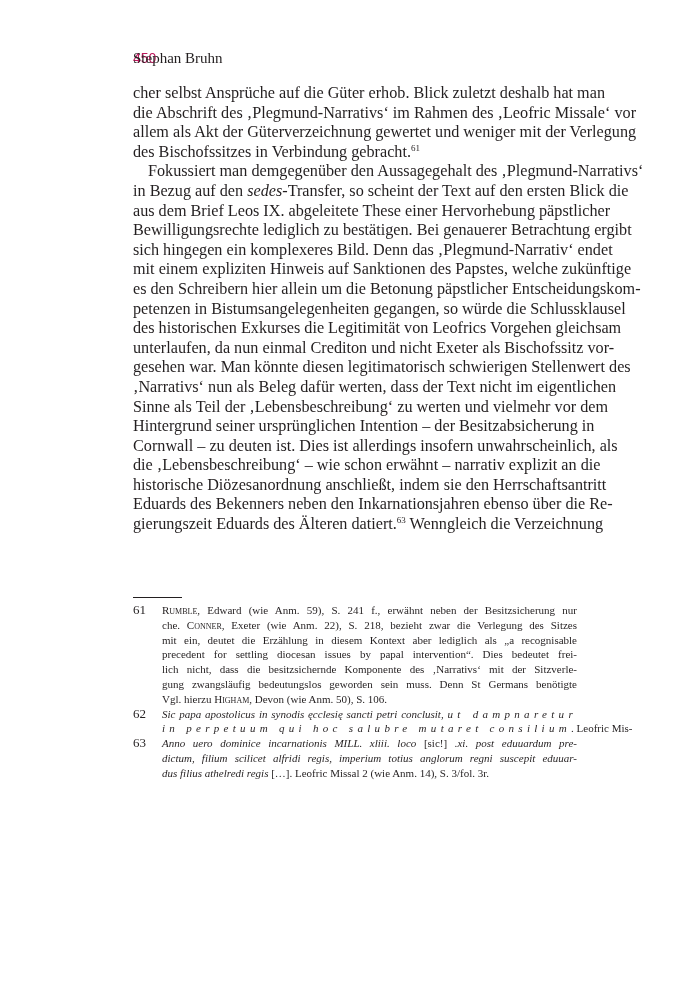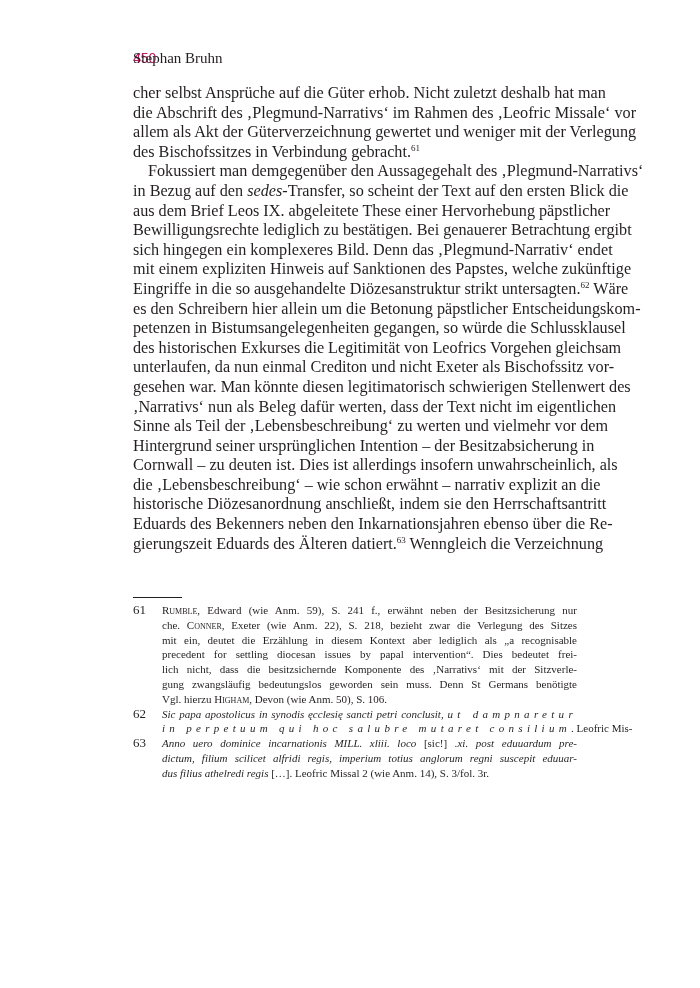--- a/index.html
+++ b/index.html
@@ -25,31 +25,30 @@
 </style>
 </head>
 <body>
 
 <div class="header">
   <span class="page-number">450</span>
   <div class="running-head">Stephan Bruhn</div>
 </div>
 
 <div class="body-text">
-  <span class="line">cher selbst Ansprüche auf die Güter erhob. Nicht zuletzt deshalb hat man</span>
+  <span class="line">cher selbst Ansprüche auf die Güter erhob. Blick zuletzt deshalb hat man</span>
   <span class="line">die Abschrift des ‚Plegmund-Narrativs‘ im Rahmen des ‚Leofric Missale‘ vor</span>
   <span class="line">allem als Akt der Güterverzeichnung gewertet und weniger mit der Verlegung</span>
   <span class="line last"><span>des Bischofssitzes in Verbindung gebracht.</span><sup>61</sup></span>
   <span class="line indent">Fokussiert man demgegenüber den Aussagegehalt des ‚Plegmund-Narrativs‘</span>
   <span class="line"><span>in Bezug auf den </span><i>sedes</i><span>-Transfer, so scheint der Text auf den ersten Blick die</span></span>
   <span class="line">aus dem Brief Leos IX. abgeleitete These einer Hervorhebung päpstlicher</span>
   <span class="line">Bewilligungsrechte lediglich zu bestätigen. Bei genauerer Betrachtung ergibt</span>
   <span class="line">sich hingegen ein komplexeres Bild. Denn das ‚Plegmund-Narrativ‘ endet</span>
   <span class="line">mit einem expliziten Hinweis auf Sanktionen des Papstes, welche zukünftige</span>
-  <span class="line"><span>Eingriffe in die so ausgehandelte Diözesanstruktur strikt untersagten.</span><sup>62</sup><span> Wäre</span></span>
   <span class="line">es den Schreibern hier allein um die Betonung päpstlicher Entscheidungskom-</span>
   <span class="line">petenzen in Bistumsangelegenheiten gegangen, so würde die Schlussklausel</span>
   <span class="line">des historischen Exkurses die Legitimität von Leofrics Vorgehen gleichsam</span>
   <span class="line">unterlaufen, da nun einmal Crediton und nicht Exeter als Bischofssitz vor-</span>
   <span class="line">gesehen war. Man könnte diesen legitimatorisch schwierigen Stellenwert des</span>
   <span class="line">‚Narrativs‘ nun als Beleg dafür werten, dass der Text nicht im eigentlichen</span>
   <span class="line">Sinne als Teil der ‚Lebensbeschreibung‘ zu werten und vielmehr vor dem</span>
   <span class="line">Hintergrund seiner ursprünglichen Intention – der Besitzabsicherung in</span>
   <span class="line">Cornwall – zu deuten ist. Dies ist allerdings insofern unwahrscheinlich, als</span>
   <span class="line">die ‚Lebensbeschreibung‘ – wie schon erwähnt – narrativ explizit an die</span>

